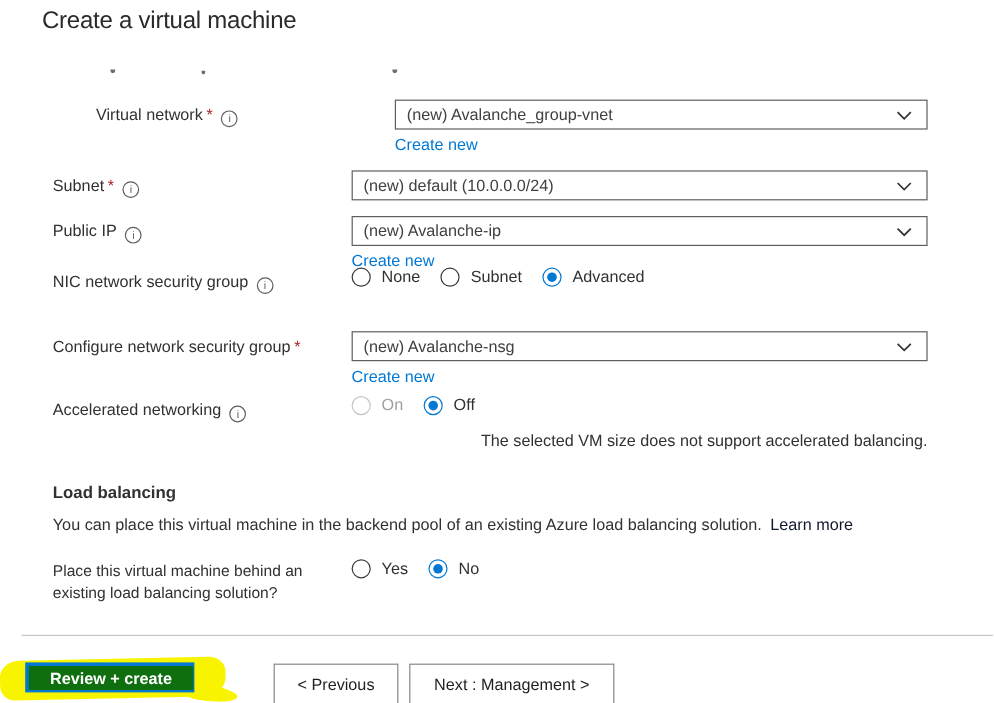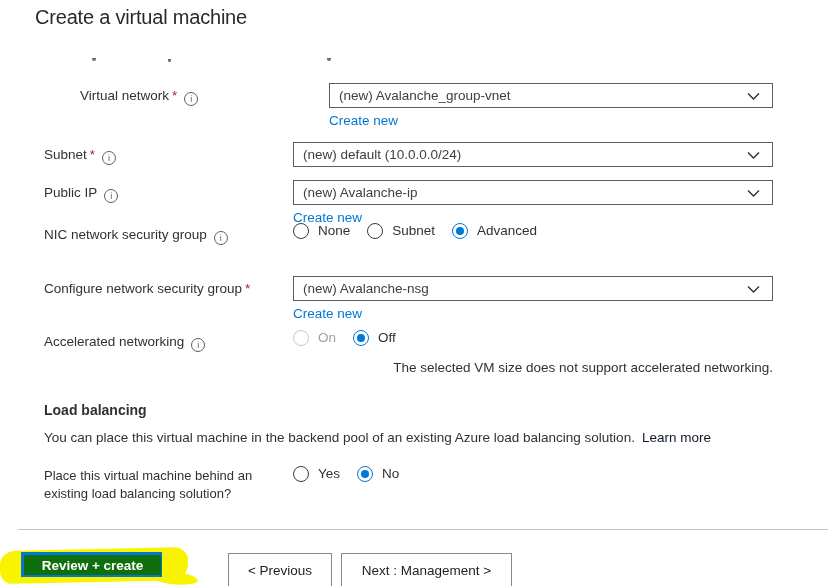--- a/index.html
+++ b/index.html
@@ -156,21 +156,21 @@
         <span class="rb"></span>
         <span class="olabel">On</span>
       </label>
       <label class="opt sel">
         <span class="rb"></span>
         <span class="olabel">Off</span>
       </label>
     </div>
   </div>
 
-  <div class="note" style="top:360px;">The selected VM size does not support accelerated networking.</div>
+  <div class="note" style="top:360px;">The selected VM size does not support accelerated balancing.</div>
 
   <div class="section-h" style="top:402px;">Load balancing</div>
 
   <div class="para" style="top:430px;">
     <span>You can place this virtual machine in the backend pool of an existing Azure load balancing solution.</span><a class="learnmore">Learn more</a>
   </div>
 
   <div class="row" style="top:465px;">
     <div class="q-label">Place this virtual machine behind an existing load balancing solution?</div>
     <div class="fld radios" style="margin-left:7px;">

